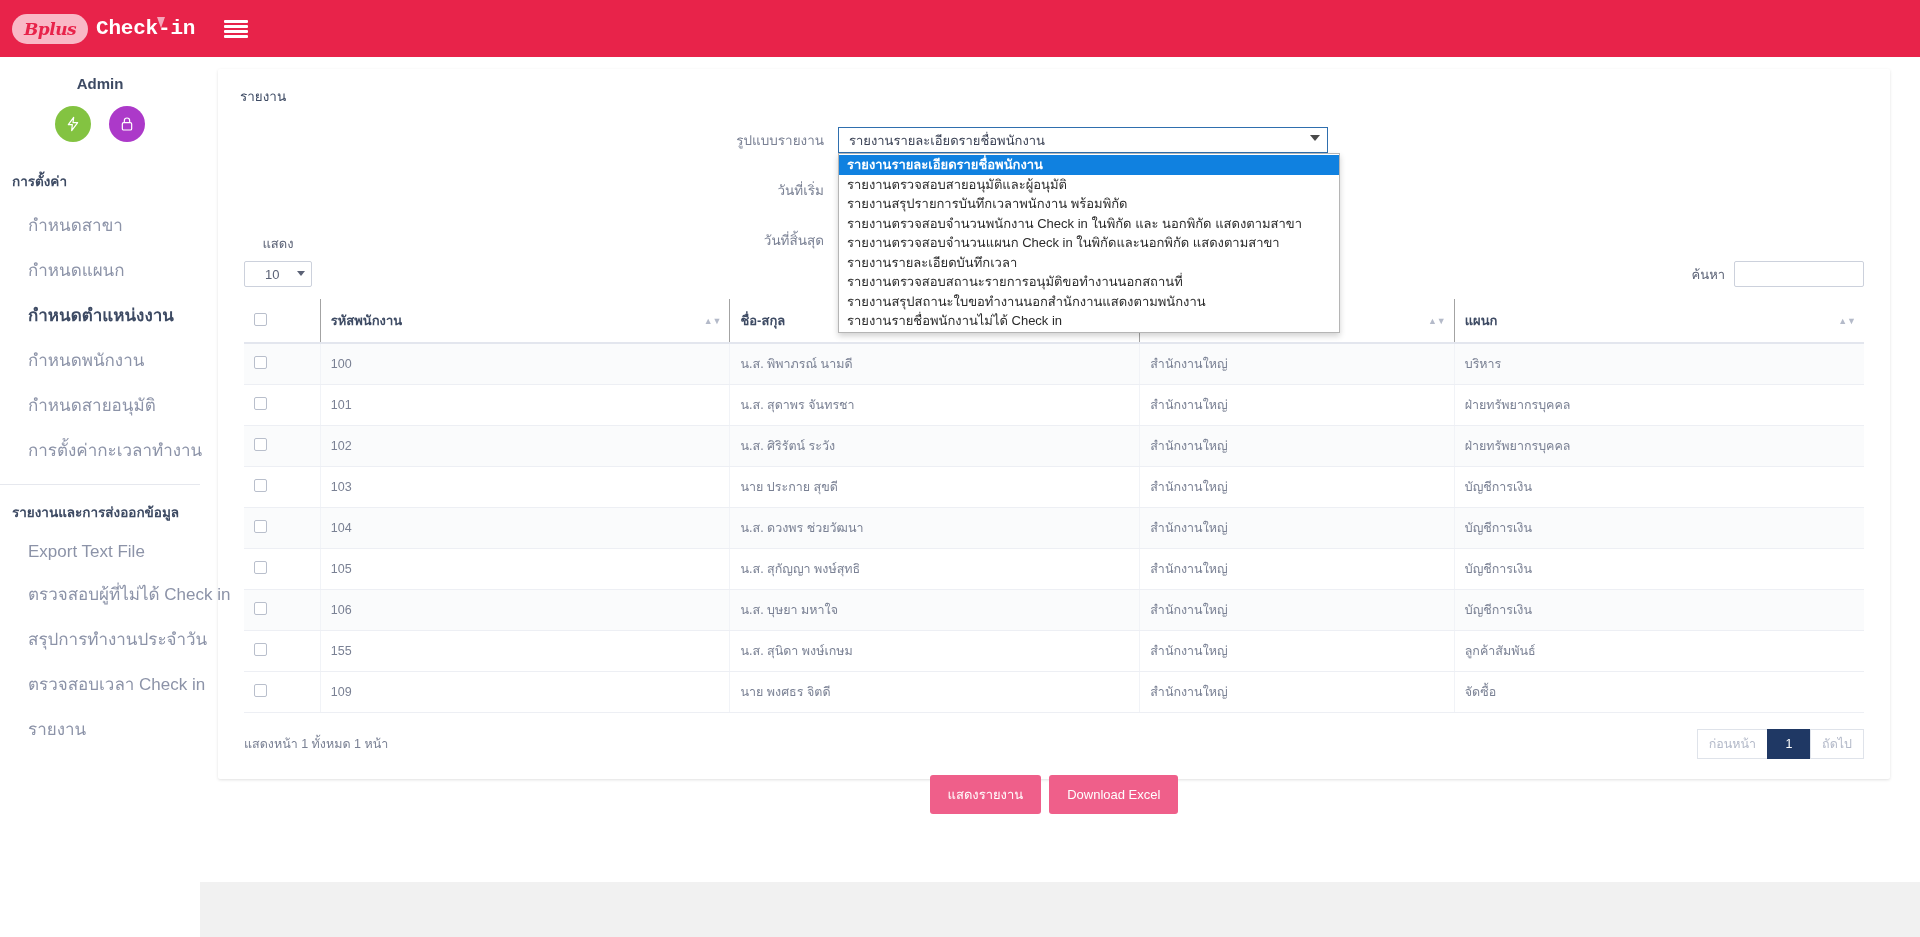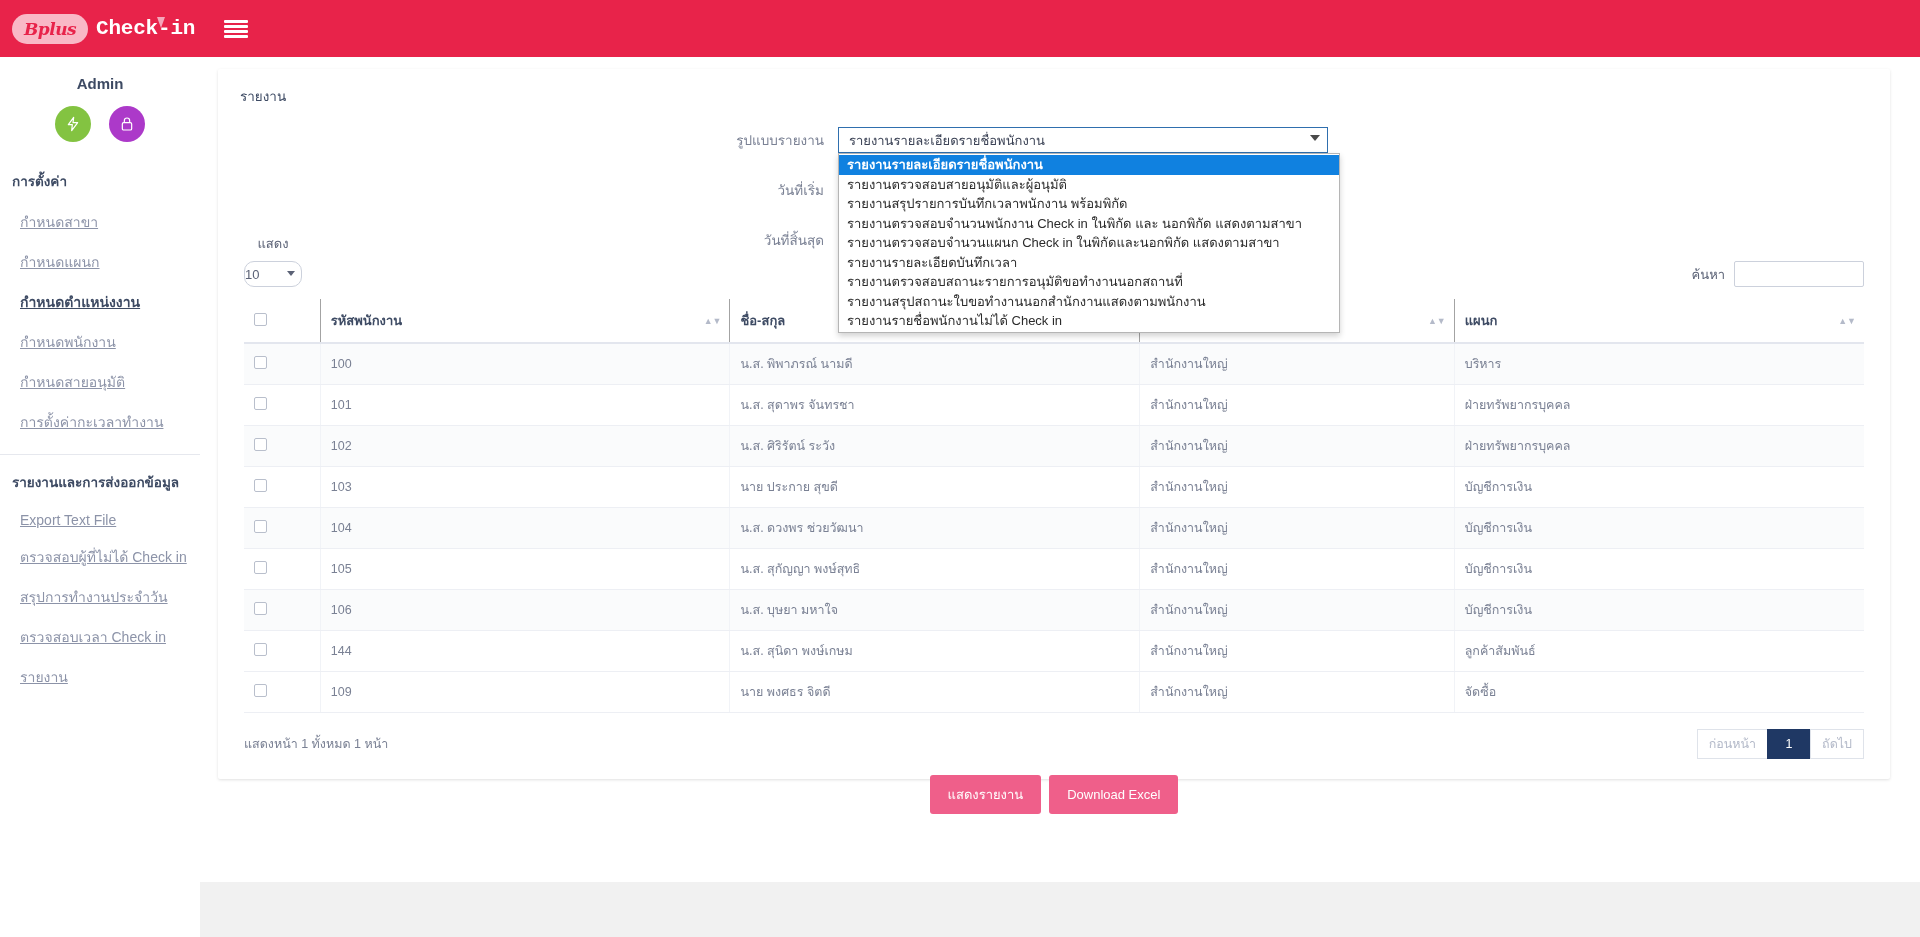--- a/index.html
+++ b/index.html
@@ -92,23 +92,23 @@
   }
   .circ.green { background: #83c341; }
   .circ.purple { background: #ac39c9; }
   .circ svg { display:block; }
 
   .nav-head {
     font-size: 13.5px; font-weight: bold; color: #3d4a63;
     padding: 10px 0 10px 12px;
   }
   .nav-item {
-    font-size: 14px; color: #8c93a8;
-    padding: 9px 0 9px 20px;
-    cursor: pointer; white-space: nowrap; text-decoration: underline;
+    font-size: 17px; color: #8c93a8;
+    padding: 9px 0 9px 28px;
+    cursor: pointer; white-space: nowrap;
   }
   .nav-item.active { color: #3d4a63; font-weight: bold; }
   .nav-sep {
     height: 1px; background: #e6e8ee; margin: 12px 0 6px 0;
   }
 
   
   .main {
     position: absolute; top: 57px; left: 200px;
     width: 1720px; height: 880px;
@@ -175,24 +175,24 @@
   .form-ghost-row { height: 38px; margin-bottom: 12px; display:flex; align-items:center;}
 
   
   .table-area { margin-top: 6px; padding: 0 26px; position: relative; }
   .tbl-toolbar {
     display: flex; align-items: center; justify-content: space-between;
     height: 34px; margin-bottom: 8px;
   }
   .show-entries { display: flex; align-items: center; gap: 7px; font-size: 13px; color: #5b6276; flex-direction: column; }
   .mini-select {
-    position: relative; width: 58px; height: 26px;
-    border: 1px solid #ccd1dc; border-radius: 10px;
+    position: relative; width: 68px; height: 26px;
+    border: 1px solid #ccd1dc; border-radius: 2px;
     background: #fff; font-size: 13px; color: #5b6276;
-    display: flex; align-items: center; padding-left: 0;
+    display: flex; align-items: center; padding-left: 20px;
     cursor: pointer;
   }
   .mini-caret {
     position: absolute; right: 6px; top: 9px;
     width: 0; height: 0;
     border-left: 4px solid transparent;
     border-right: 4px solid transparent;
     border-top: 5px solid #5b6276;
   }
   .search-wrap { display: flex; align-items: center; gap: 9px; font-size: 13px; color: #5b6276; margin-left: 44px; }
@@ -466,21 +466,21 @@
             </tr>
             <tr class="alt">
               <td><span class="chk"></span></td>
               <td>106</td>
               <td>น.ส. บุษยา มหาใจ</td>
               <td>สำนักงานใหญ่</td>
               <td>บัญชีการเงิน</td>
             </tr>
             <tr>
               <td><span class="chk"></span></td>
-              <td>144</td>
+              <td>155</td>
               <td>น.ส. สุนิดา พงษ์เกษม</td>
               <td>สำนักงานใหญ่</td>
               <td>ลูกค้าสัมพันธ์</td>
             </tr>
             <tr>
               <td><span class="chk"></span></td>
               <td>109</td>
               <td>นาย พงศธร จิตดี</td>
               <td>สำนักงานใหญ่</td>
               <td>จัดซื้อ</td>

